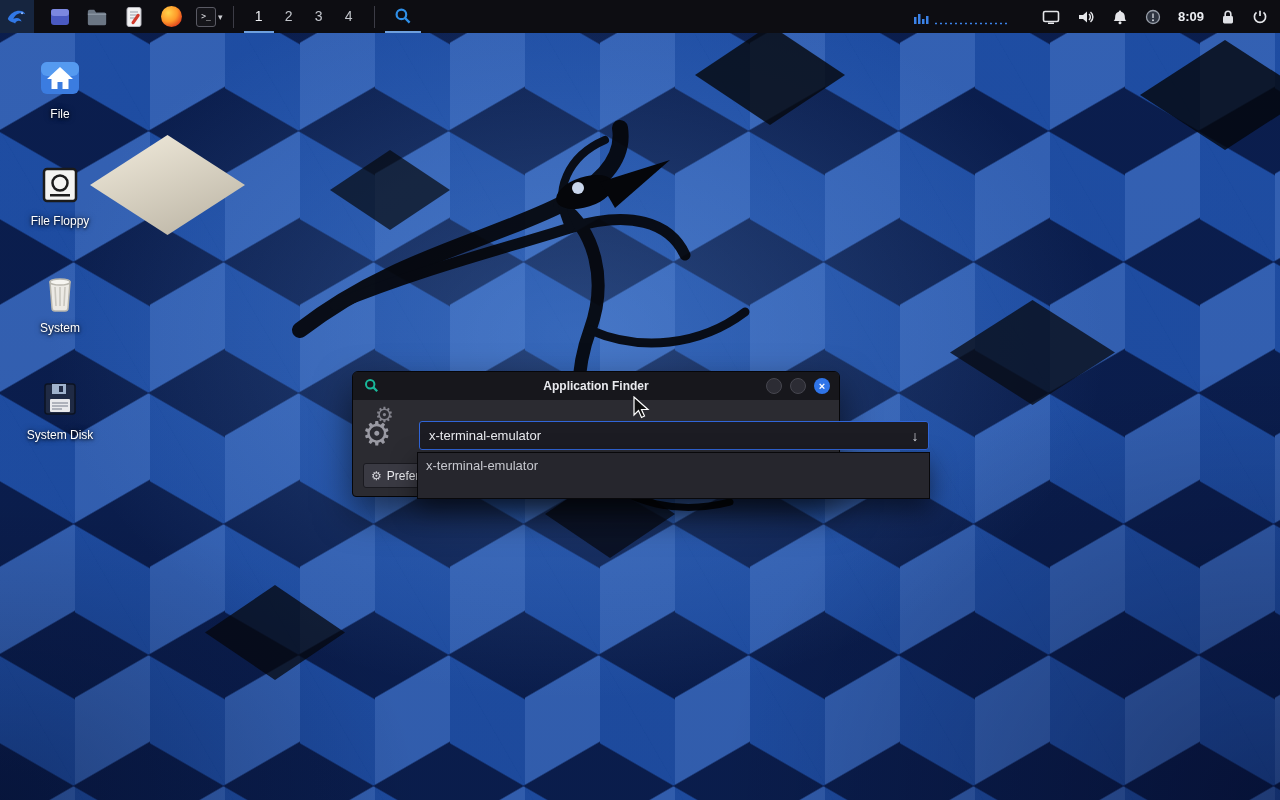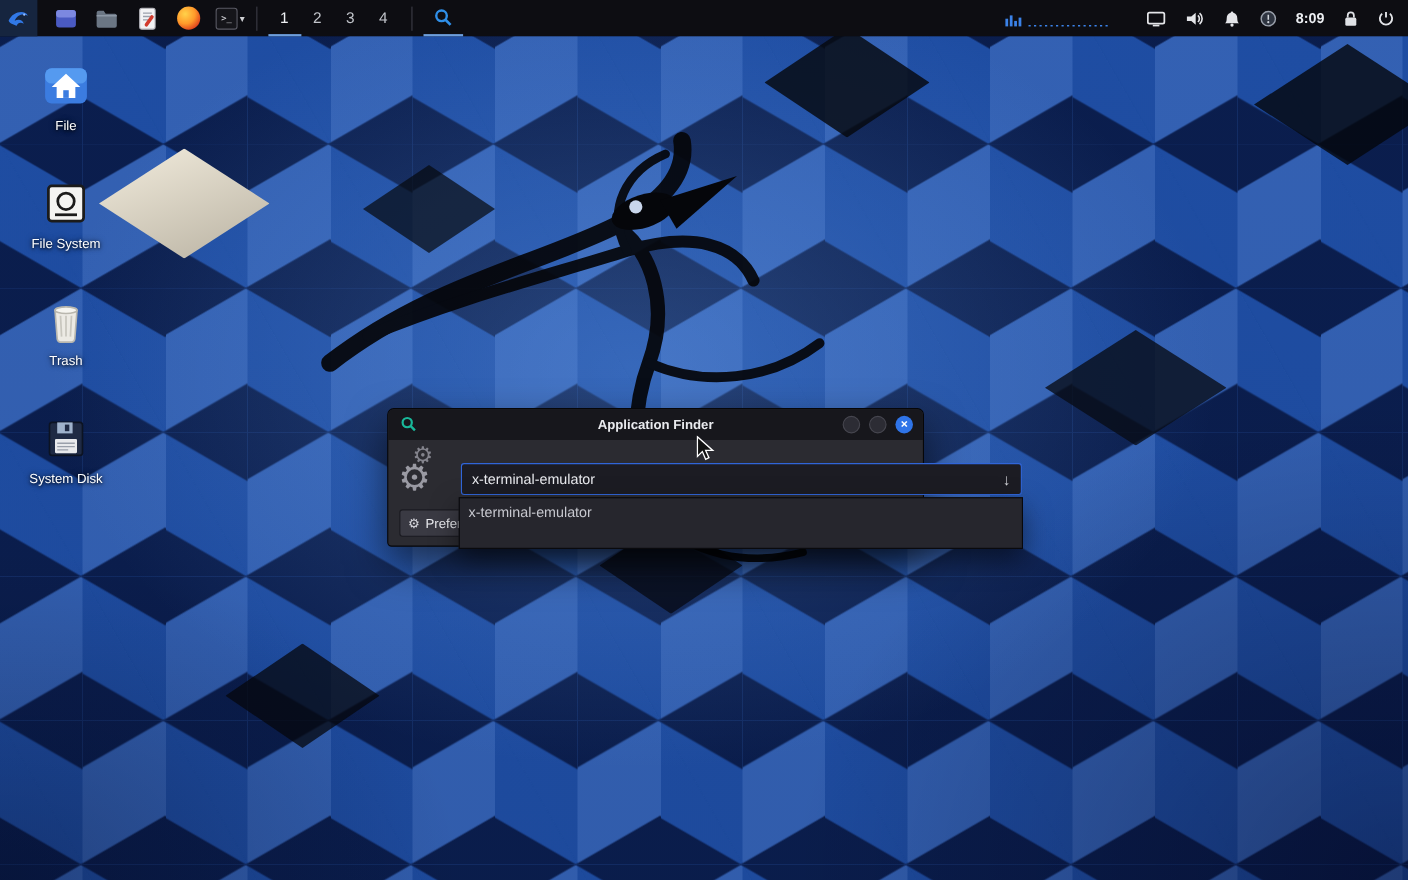--- a/index.html
+++ b/index.html
@@ -130,30 +130,30 @@
   </svg>
   <span class="dlabel">File</span>
 </div>
 
 <div class="dicon" style="top:163px;">
   <svg width="44" height="44" viewBox="0 0 44 44">
     <rect x="6" y="6" width="32" height="32" rx="3" fill="#f4f4f2" stroke="#1b1b1b" stroke-width="2.5"></rect>
     <circle cx="22" cy="20" r="7.5" fill="none" stroke="#1b1b1b" stroke-width="2.5"></circle>
     <rect x="12" y="31" width="20" height="2.5" fill="#1b1b1b"></rect>
   </svg>
-  <span class="dlabel">File System</span>
+  <span class="dlabel">File Floppy</span>
 </div>
 
 <div class="dicon" style="top:270px;">
   <svg width="44" height="44" viewBox="0 0 44 44">
     <path d="M12,12 H32 L30,38 a3,3 0 0 1 -3,3 H17 a3,3 0 0 1 -3,-3 Z" fill="#eceae4" stroke="#b9b7ae" stroke-width="1.5"></path>
     <ellipse cx="22" cy="12" rx="10" ry="3" fill="#f6f5f0" stroke="#b9b7ae" stroke-width="1.5"></ellipse>
     <path d="M17,17 L18,36 M22,17 V36 M27,17 L26,36" stroke="#c9c7bf" stroke-width="1.6" fill="none"></path>
   </svg>
-  <span class="dlabel">Trash</span>
+  <span class="dlabel">System</span>
 </div>
 
 <div class="dicon" style="top:377px;">
   <svg width="44" height="44" viewBox="0 0 44 44">
     <rect x="7" y="7" width="30" height="30" rx="2.5" fill="#1f2a44" stroke="#0c1322" stroke-width="1.5"></rect>
     <rect x="14" y="7" width="14" height="10" fill="#9fb2cc"></rect>
     <rect x="21" y="9" width="4" height="6" fill="#1f2a44"></rect>
     <rect x="12" y="22" width="20" height="13" rx="1" fill="#e8e9ec"></rect>
     <path d="M14,26 H30 M14,29 H30 M14,32 H24" stroke="#9aa0ab" stroke-width="1.3" fill="none"></path>
   </svg>

